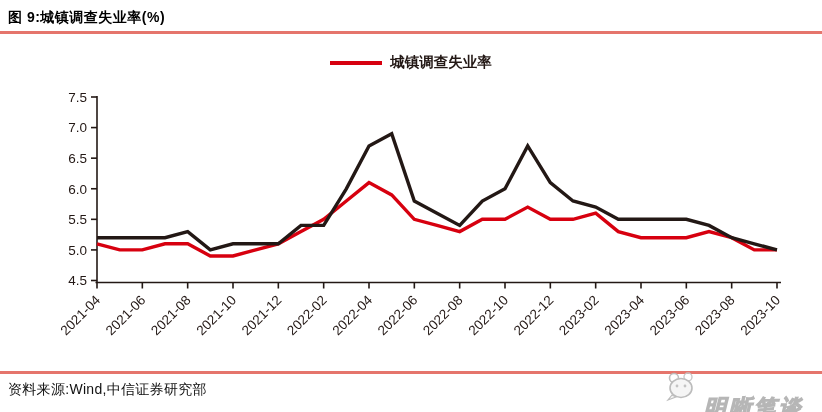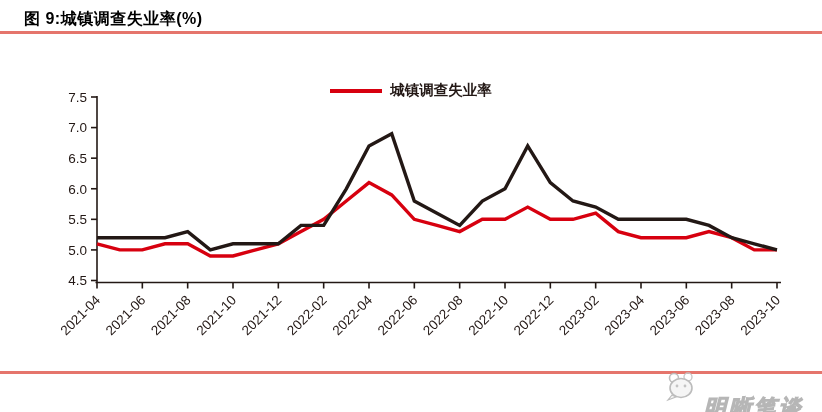--- a/index.html
+++ b/index.html
@@ -8,22 +8,22 @@
     position: relative;
     width: 822px;
     height: 412px;
     background: #ffffff;
     overflow: hidden;
     font-family: "Liberation Sans", "DejaVu Sans", sans-serif;
     color: #231815;
   }
   .fig-title {
     position: absolute;
-    left: 24px; top: 9px;
-    font-size: 16px;
+    left: 8px; top: 9px;
+    font-size: 14px;
     font-weight: bold;
     color: #000000;
     letter-spacing: 0.5px;
   }
   .rule {
     position: absolute;
     left: 0; width: 822px; height: 3px;
   }
   .rule-top { top: 31px; }
   .rule-bottom { top: 371px; }
@@ -32,21 +32,20 @@
     left: 0; top: 53px; width: 822px;
     display: flex;
     justify-content: center;
     align-items: center;
     gap: 12px;
   }
   .legend-item {
     display: flex;
     align-items: center;
     gap: 8px;
-    margin-top: 28px;
   }
   .legend-swatch {
     display: inline-block;
     width: 52px; height: 4px;
   }
   .legend-label {
     font-size: 14.5px;
     font-weight: 600;
     color: #231815;
     white-space: nowrap;
@@ -146,20 +145,21 @@
       <line x1="731.6666666666667" y1="282.5" x2="731.6666666666667" y2="288.5" stroke="#231815" stroke-width="1.6"></line>
       <text x="735.6666666666667" y="301" text-anchor="end" font-size="13.5" fill="#231815" font-family="&quot;Liberation Sans&quot;,&quot;DejaVu Sans&quot;,sans-serif" transform="rotate(-45 735.6666666666667 301)">2023-08</text>
       <line x1="777" y1="282.5" x2="777" y2="288.5" stroke="#231815" stroke-width="1.6"></line>
       <text x="781" y="301" text-anchor="end" font-size="13.5" fill="#231815" font-family="&quot;Liberation Sans&quot;,&quot;DejaVu Sans&quot;,sans-serif" transform="rotate(-45 781 301)">2023-10</text>
       <polyline points="97.0,243.8 119.7,249.9 142.3,249.9 165.0,243.8 187.7,243.8 210.3,256.0 233.0,256.0 255.7,249.9 278.3,243.8 301.0,231.6 323.7,219.3 346.3,201.0 369.0,182.6 391.7,194.9 414.3,219.3 437.0,225.4 459.7,231.6 482.3,219.3 505.0,219.3 527.7,207.1 550.3,219.3 573.0,219.3 595.7,213.2 618.3,231.6 641.0,237.7 663.7,237.7 686.3,237.7 709.0,231.6 731.7,237.7 754.3,249.9 777.0,249.9" fill="none" stroke="#d7000f" stroke-width="3.4" stroke-linejoin="miter" stroke-linecap="butt"></polyline>
       <polyline points="97.0,237.7 119.7,237.7 142.3,237.7 165.0,237.7 187.7,231.6 210.3,249.9 233.0,243.8 255.7,243.8 278.3,243.8 301.0,225.4 323.7,225.4 346.3,188.8 369.0,145.9 391.7,133.7 414.3,201.0 437.0,213.2 459.7,225.4 482.3,201.0 505.0,188.8 527.7,145.9 550.3,182.6 573.0,201.0 595.7,207.1 618.3,219.3 641.0,219.3 663.7,219.3 686.3,219.3 709.0,225.4 731.7,237.7 754.3,243.8 777.0,249.9" fill="none" stroke="#231815" stroke-width="3.4" stroke-linejoin="miter" stroke-linecap="butt"></polyline>
     </svg>
 
   <div class="rule rule-bottom" style="background: rgb(229, 117, 108);"></div>
 
+  <div class="source-line">资料来源:Wind,中信证券研究部</div>
 
   <div class="watermark">
     <svg width="34" height="34" viewBox="0 0 34 34">
       <circle cx="10" cy="10" r="4.5" fill="none" stroke="#bcbcbc" stroke-width="1.6"></circle>
       <circle cx="24" cy="9" r="4" fill="none" stroke="#c6c6c6" stroke-width="1.4"></circle>
       <ellipse cx="17" cy="20" rx="11" ry="9.5" fill="#f5f5f5" stroke="#b9b9b9" stroke-width="1.6"></ellipse>
       <path d="M8 27 L4 32 L12 29 Z" fill="#f5f5f5" stroke="#b9b9b9" stroke-width="1.2"></path>
       <circle cx="13" cy="18" r="1.4" fill="#c0c0c0"></circle>
       <circle cx="21" cy="18" r="1.4" fill="#c0c0c0"></circle>
     </svg>

